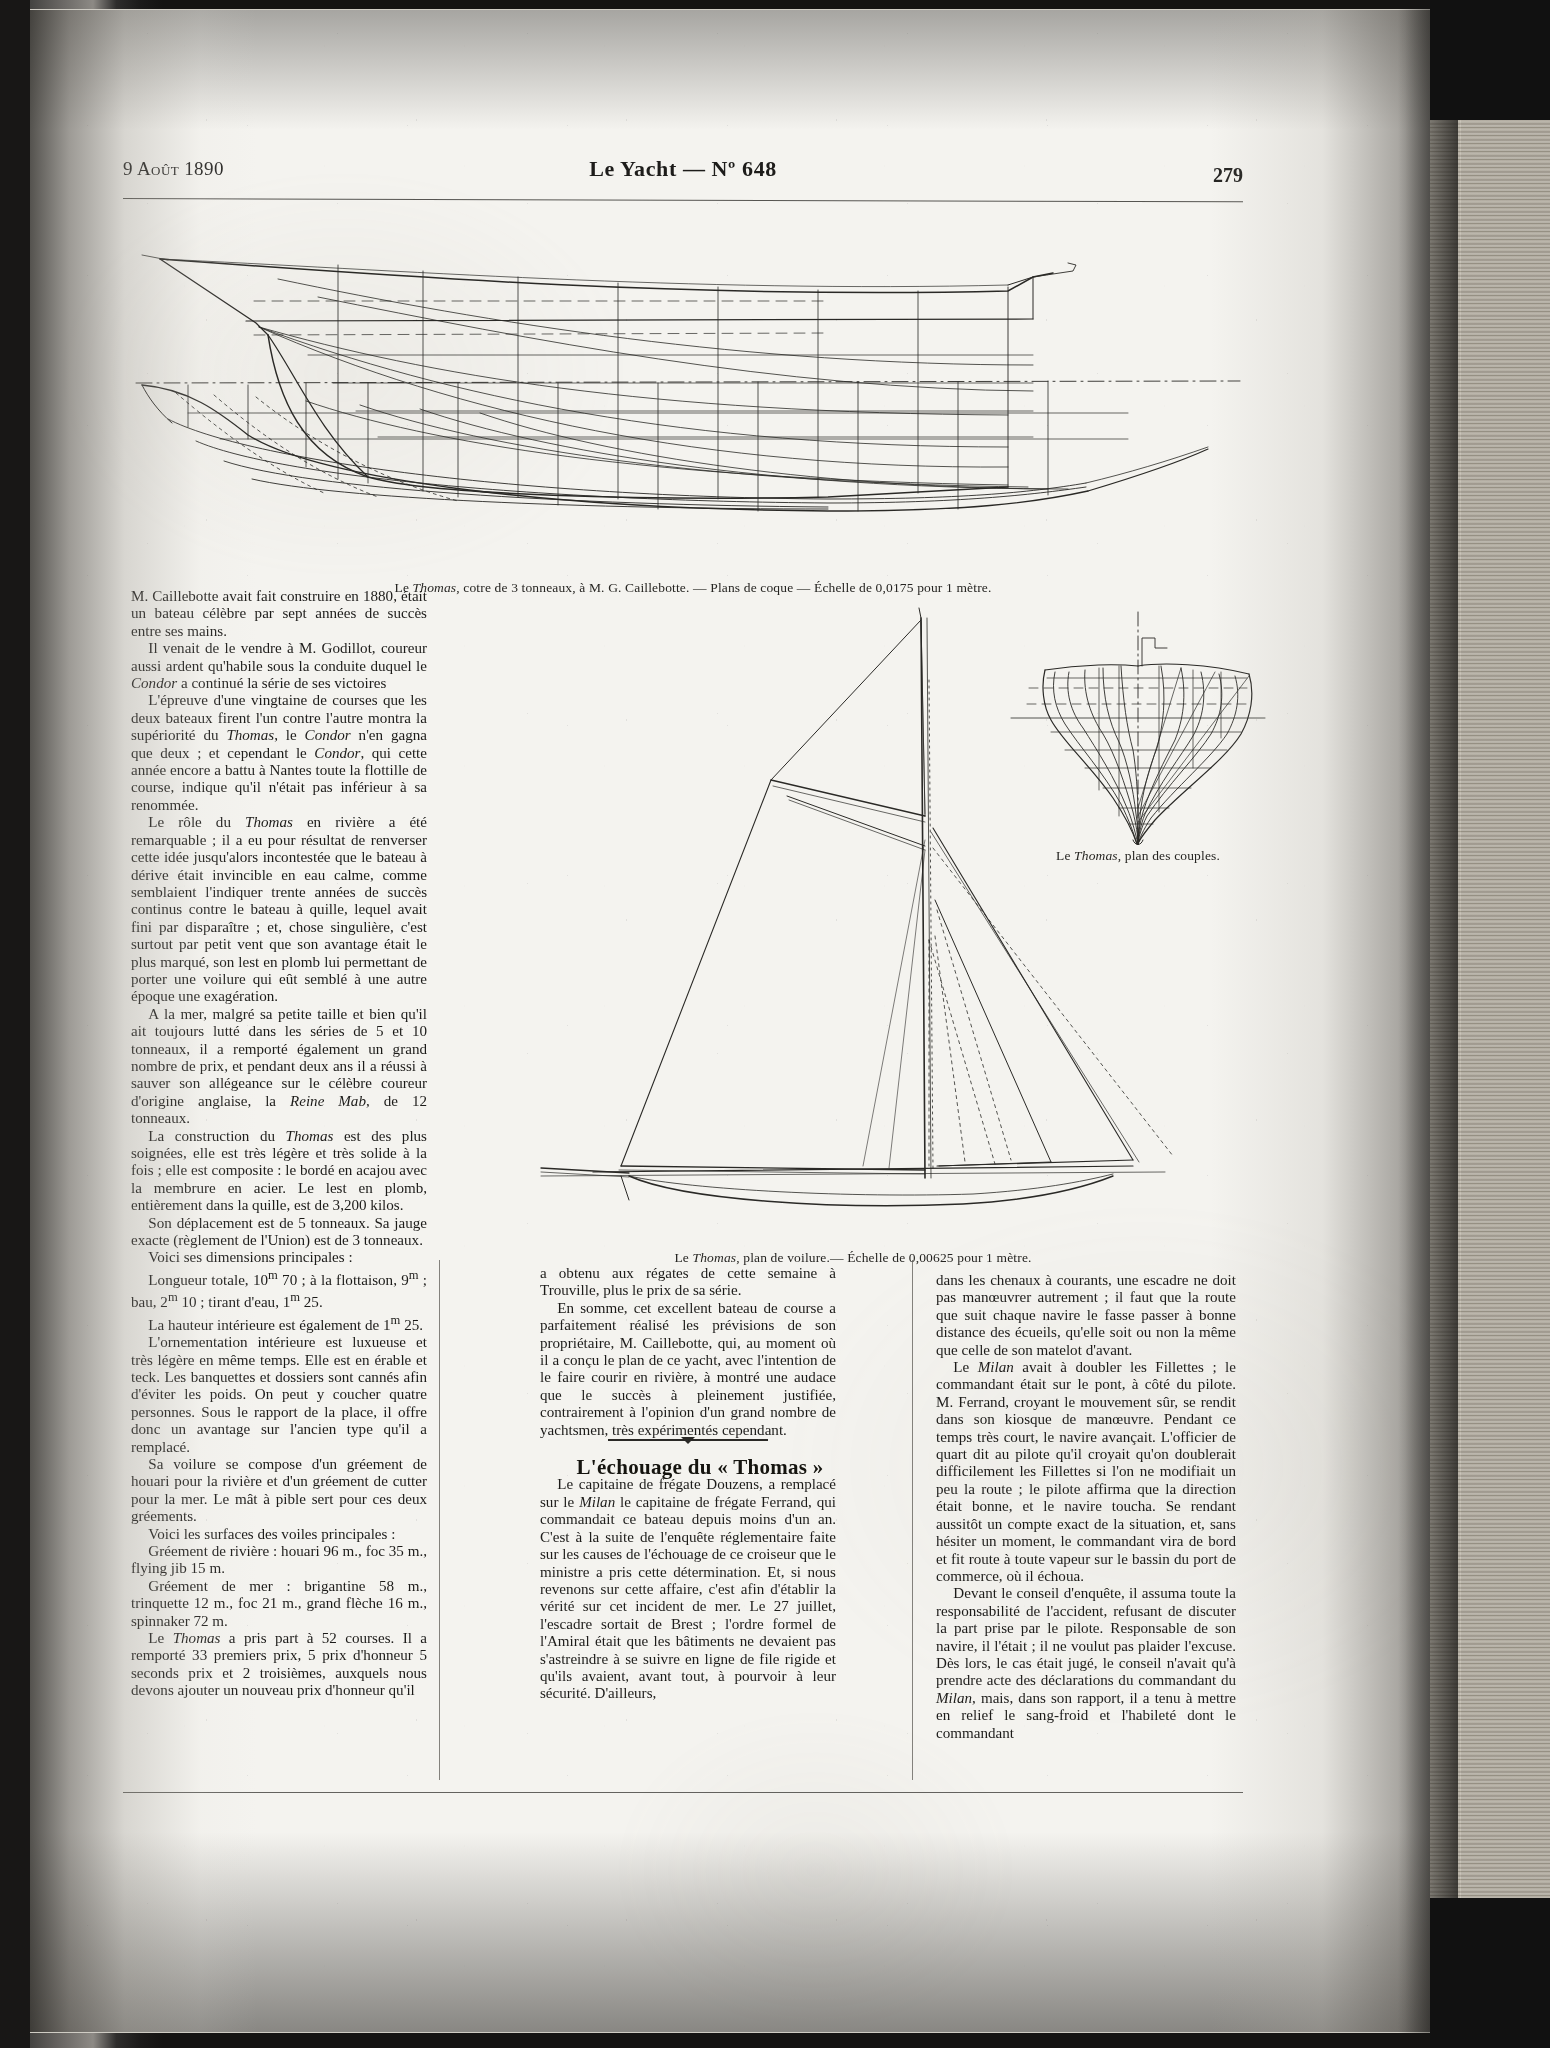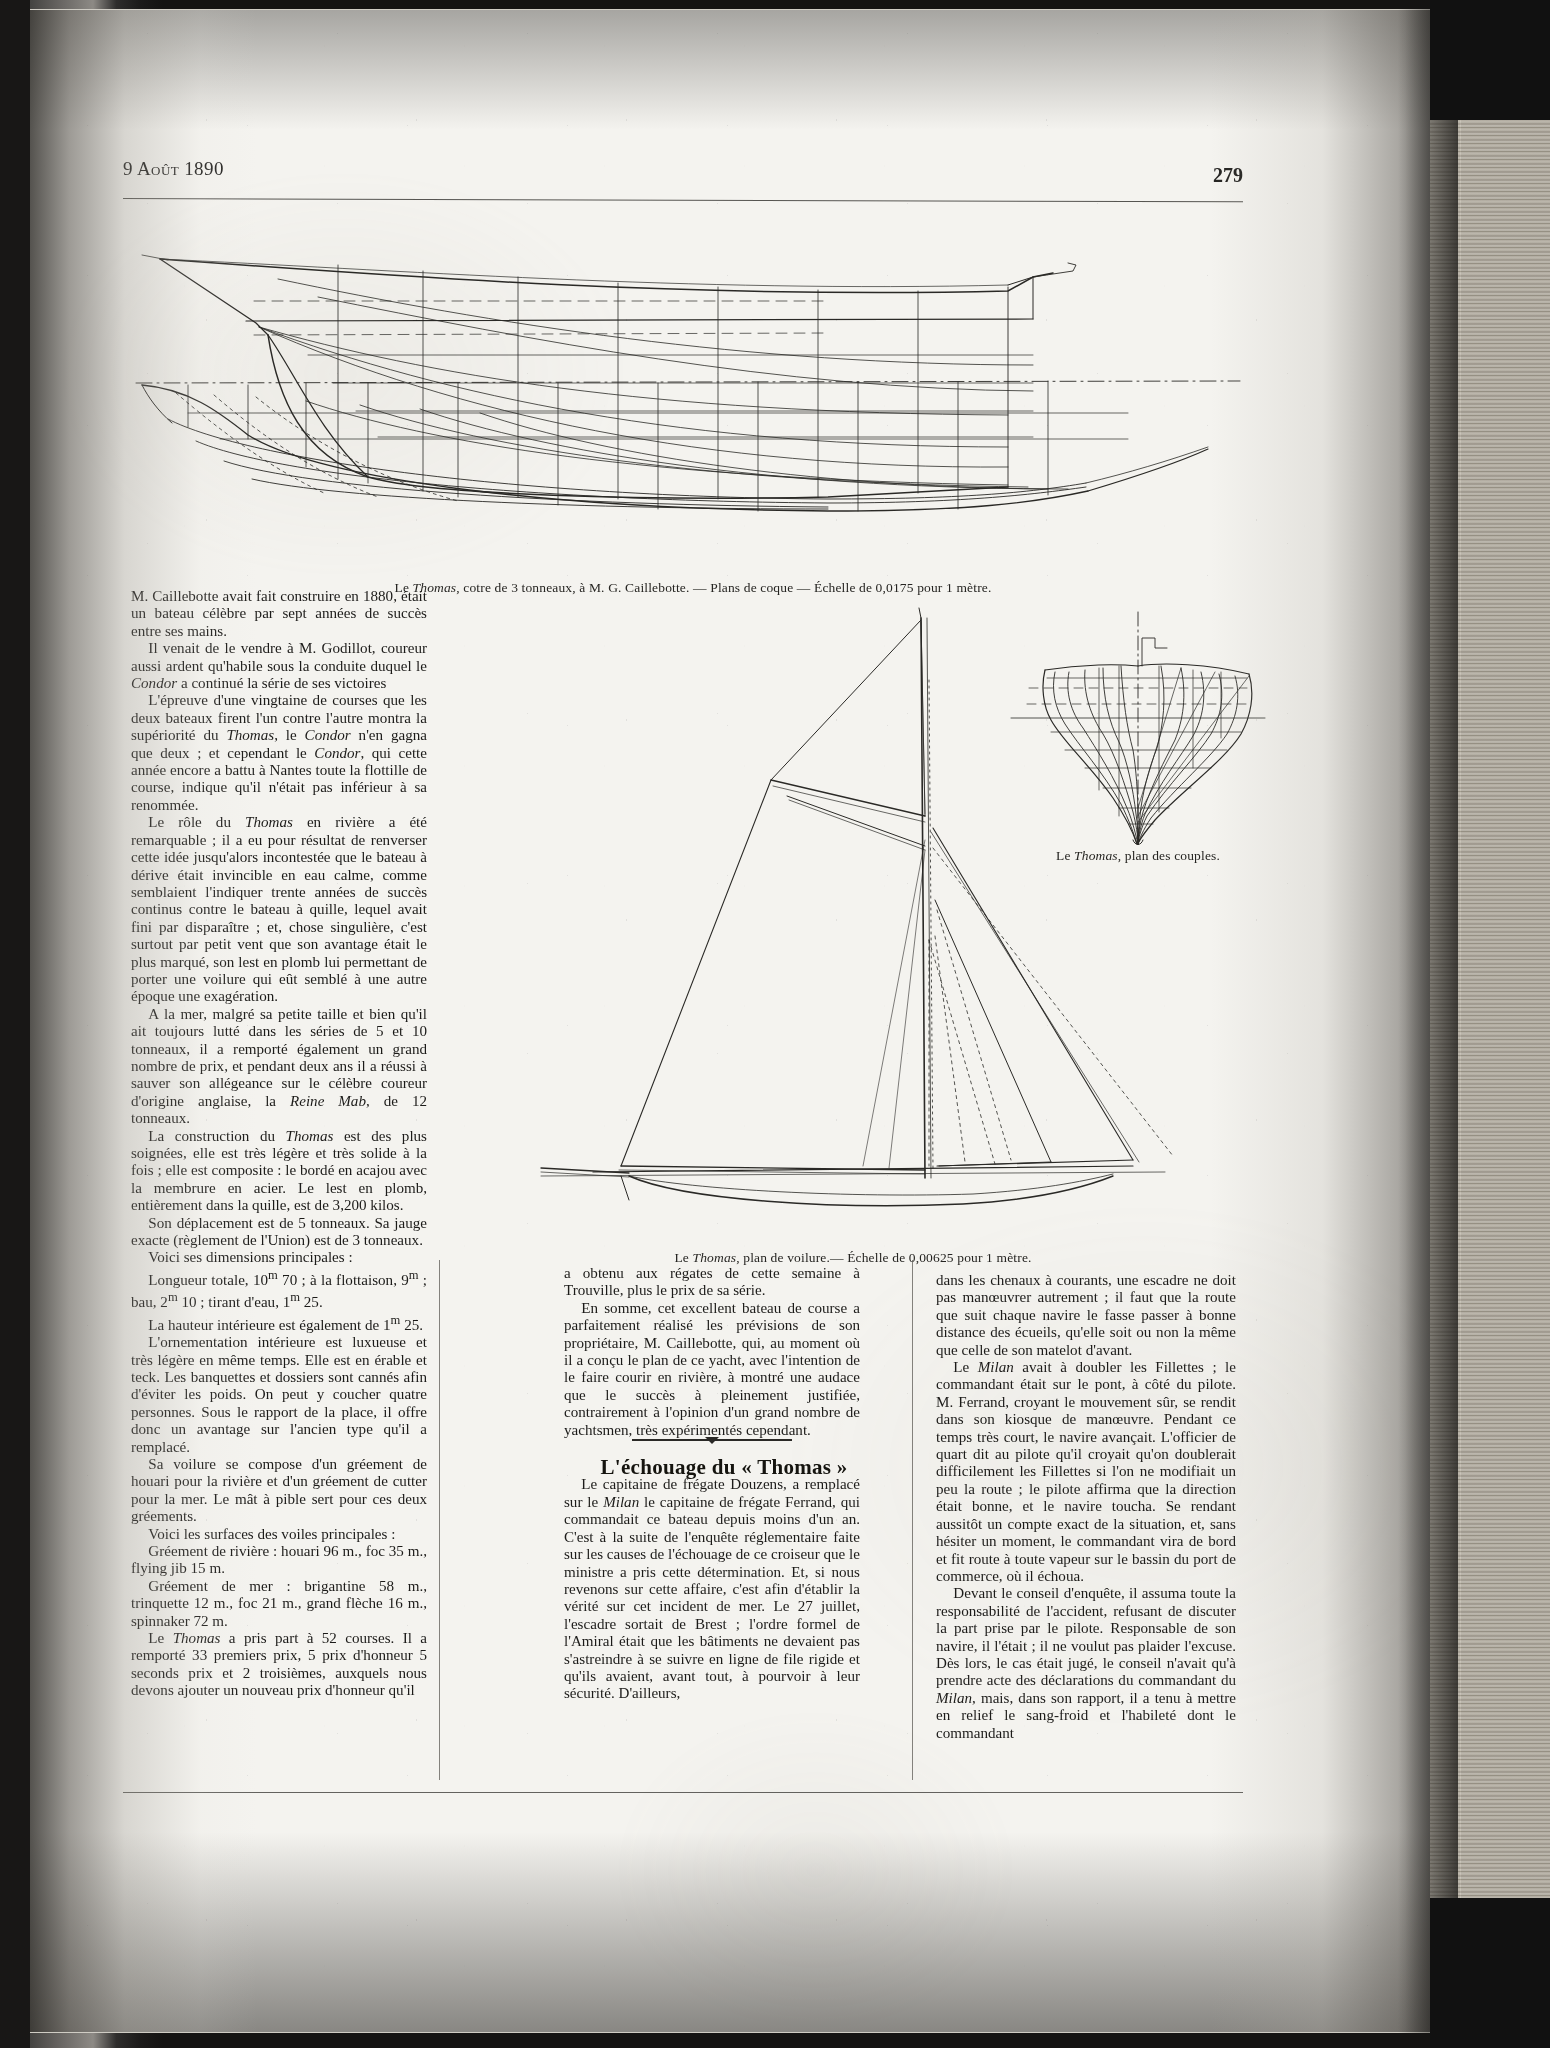--- a/index.html
+++ b/index.html
@@ -73,21 +73,21 @@
   #cap-body{position:absolute;left:955px;top:838px;width:310px;}
 
   
   .col{position:absolute;color:#1c1b19;font-size:15.1px;line-height:17.4px;
        text-align:justify;text-justify:inter-word;hyphens:none;}
   .col p{margin:0;text-indent:1.15em;}
   .col p.noind{text-indent:0;}
   .col i{font-style:italic;}
 
   #col1{left:103px;top:578px;width:296px;}
-  #col2{left:512px;top:1255px;width:296px;margin-left:24px;}
+  #col2{left:512px;top:1255px;width:296px;}
   #col3{left:908px;top:1262px;width:300px;}
 
   .sec-head{font-size:21px;font-weight:700;text-align:center;margin:26px 0 11px;
             letter-spacing:.3px;text-indent:0;color:#15140f;}
   .sec-rule{width:160px;height:0;border-top:2px solid #2a2926;margin:0 auto 18px;position:relative;}
   .sec-rule:after{content:"";position:absolute;left:50%;top:-4px;margin-left:-7px;
                   border-left:7px solid transparent;border-right:7px solid transparent;
                   border-top:7px solid #2a2926;}
 
   
@@ -111,20 +111,21 @@
 <div class="scan-bed"></div>
 
 <div class="page-sheet">
 
   <div class="tone-mottle"></div>
 
   <div class="content">
 
     <div class="masthead">
       <div class="mh-date">9 Août 1890</div>
+      <div class="mh-title">Le Yacht — Nº 648</div>
       <div class="mh-folio">279</div>
     </div>
     <div class="rule-top"></div>
 
     <div class="fig" id="fig-hull">
       <svg width="1130" height="345" viewBox="0 0 1130 345">
         <g fill="none" stroke="#2a2926" stroke-width="1" stroke-linecap="round">
 
           <path d="M32 44 C 250 60, 560 84, 880 76 L 905 62 L 925 58" stroke-width="1.5"></path>
 

